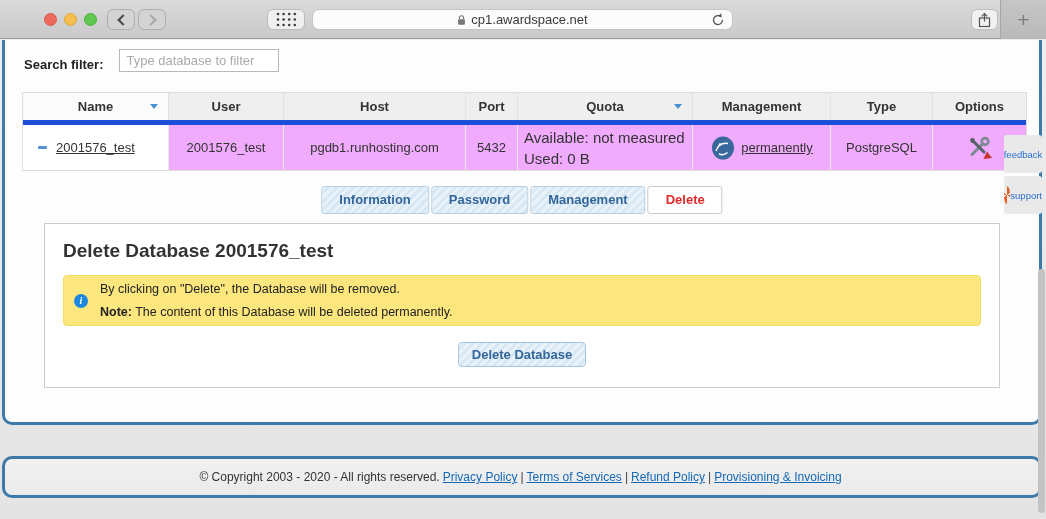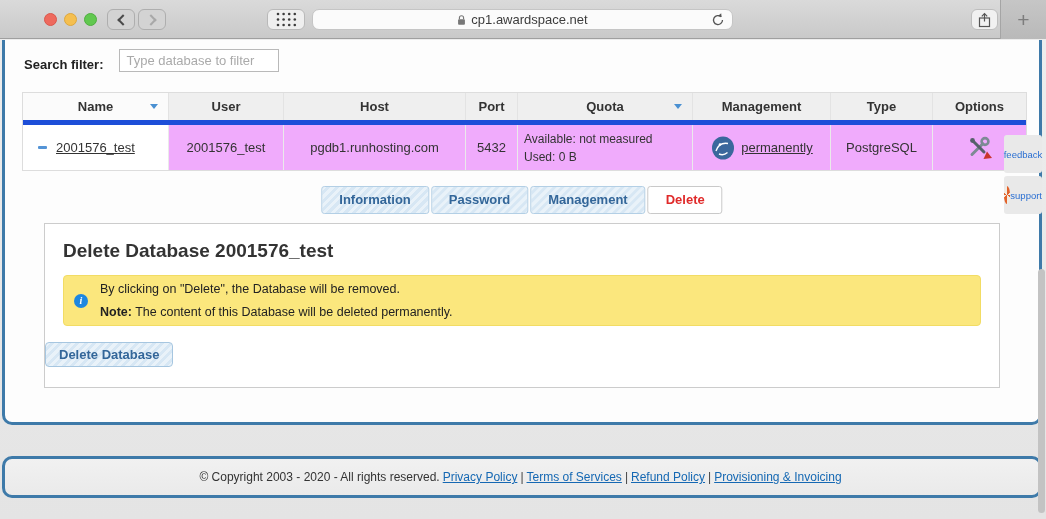--- a/index.html
+++ b/index.html
@@ -54,21 +54,21 @@
   .th:last-child,.td:last-child{border-right:none;}
   .th-name{background:#fbfbfb;}
   .sort-arrow{position:absolute;right:10px;width:0;height:0;border-left:4px solid transparent;
               border-right:4px solid transparent;border-top:5px solid #4a90d2;}
   .trow{height:50px;background:#f0abfc;border-top:5px solid #1d4ed8;}
   .td{display:flex;align-items:center;justify-content:center;border-right:1px solid #eaeaea;}
   .td-name{background:#fff;justify-content:flex-start;padding-left:15px;gap:9px;}
   .collapse-icon{width:9px;height:3px;background:#5494d6;border-radius:1px;flex:none;}
   .db-link{color:#333;text-decoration:underline;cursor:pointer;}
   .td-quota{flex-direction:column;align-items:flex-start;justify-content:center;
-            padding-left:6px;font-size:12px;gap:4px;}
+            padding-left:6px;font-size:15px;gap:4px;}
   .td-mgmt{gap:5px;}
   .td-options svg{cursor:pointer;}
 
   
   .tabs{position:absolute;top:155px;left:50%;transform:translateX(-50%);display:flex;gap:2px;}
   .tab{height:28px;line-height:26px;padding:0 17px;font-size:13px;font-weight:bold;color:#336699;
        background:repeating-linear-gradient(135deg,#e9f2f9 0 3px,#d7e7f4 3px 6px);
        border:1px solid #b3cfe5;border-radius:3px;cursor:pointer;}
   .tab-delete{background:#fff;color:#e02a2a;border:1px solid #c9c9c9;}
 
@@ -77,21 +77,21 @@
          border:1px solid #ccc;}
   .panel-title{margin:16px 0 0 18px;font-size:19px;font-weight:bold;color:#333;}
   .warning{margin:13px 18px 0;height:51px;background:#fbe77d;border:1px solid #f2dc64;
            border-radius:4px;display:flex;align-items:center;gap:12px;padding-left:10px;}
   .info-icon{width:14px;height:14px;border-radius:50%;background:#1d87e0;color:#fff;flex:none;
              display:flex;align-items:center;justify-content:center;
              font:italic bold 10px "Liberation Serif",serif;}
   .info-icon::after{content:"i";}
   .warning-text{font-size:12.5px;color:#222;line-height:1;}
   .warning-text .line1{margin-bottom:11px;}
-  .btn-row{margin-top:16px;}
+  .btn-row{text-align:center;margin-top:16px;}
   .blue-btn{display:inline-block;height:25px;line-height:23px;padding:0 13px;font-size:13px;
             font-weight:bold;color:#336699;border:1px solid #a6c6e0;border-radius:4px;cursor:pointer;
             background:repeating-linear-gradient(135deg,#e9f2f9 0 3px,#d7e7f4 3px 6px);}
 
   
   .footer-box{position:absolute;left:2px;right:4px;top:416px;height:42px;
               background:linear-gradient(#f1f1f1,#eaeaea);border:3px solid #3e7aa9;border-radius:10px;
               display:flex;align-items:center;justify-content:center;font-size:12px;color:#333;}
   .footer-box a{color:#1568b3;text-decoration:underline;margin:0 3px;cursor:pointer;}
   .footer-box .sep{color:#444;}

